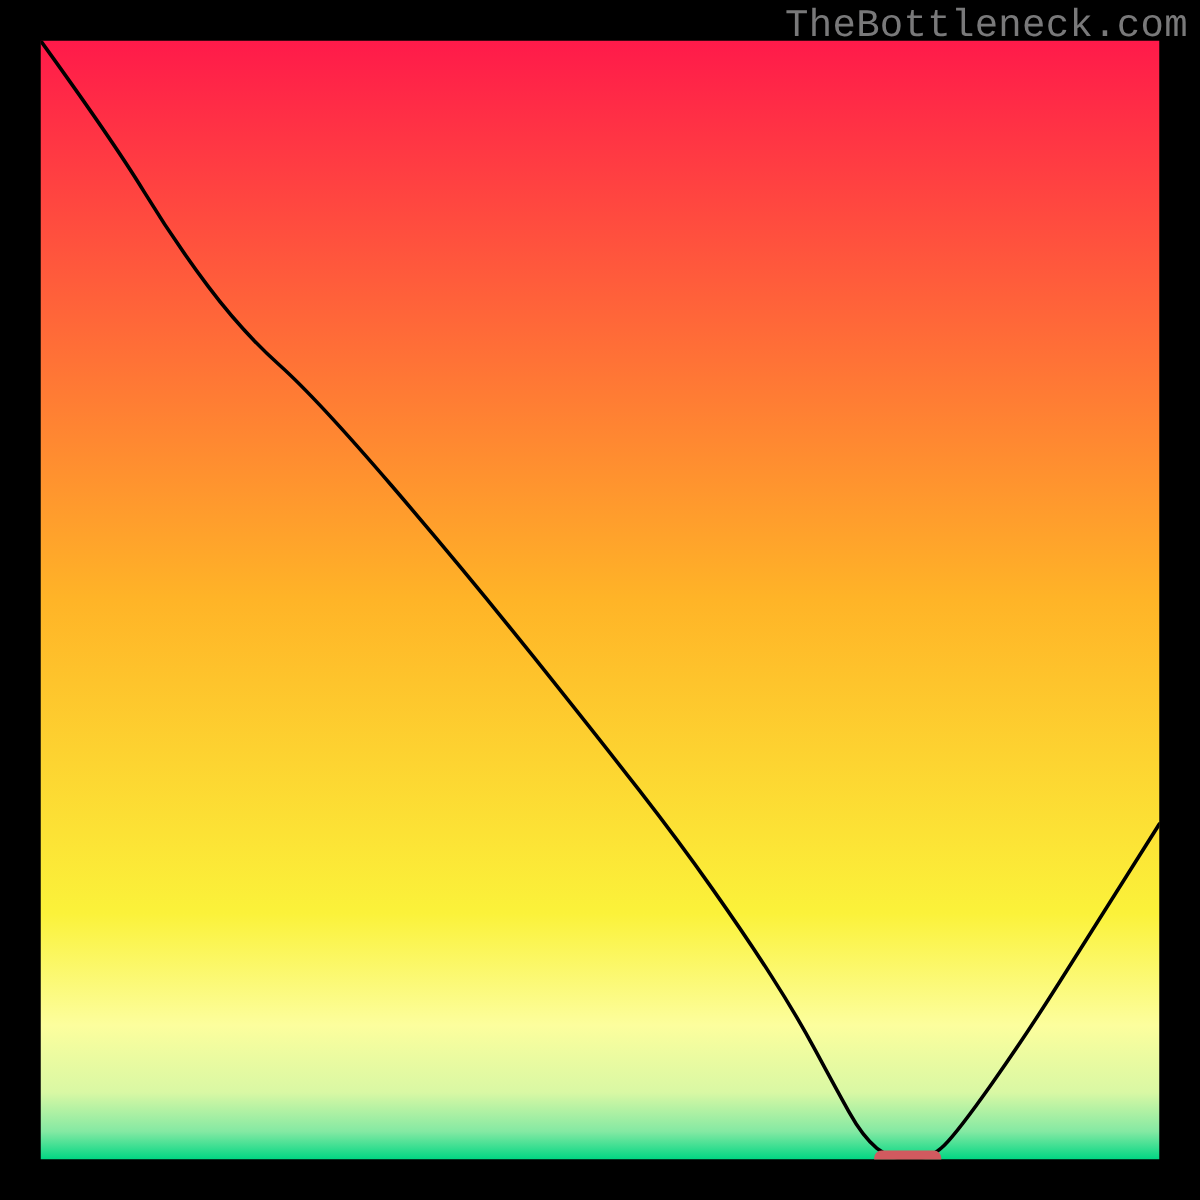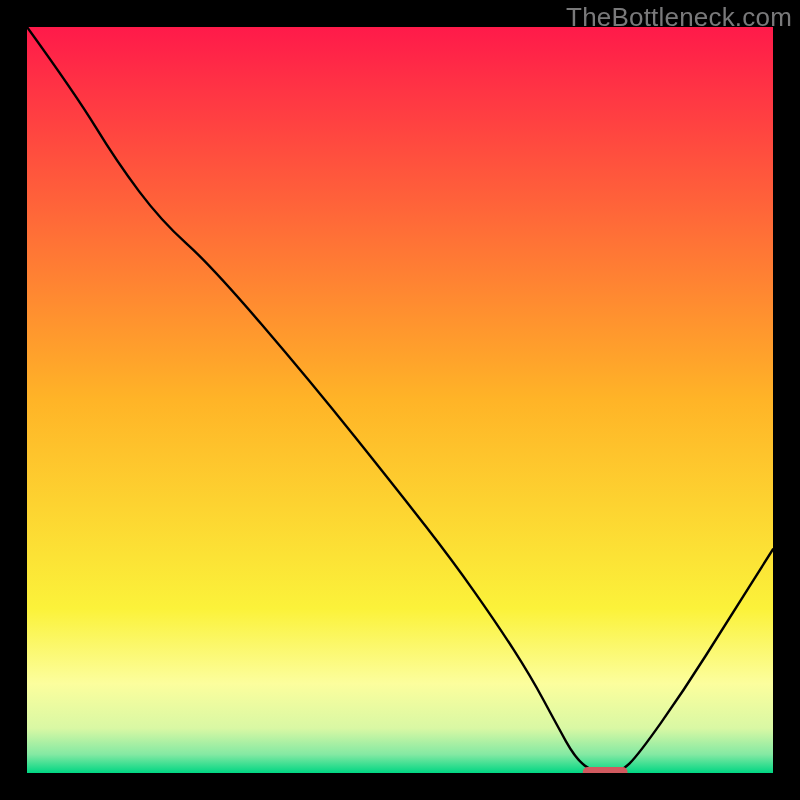--- a/index.html
+++ b/index.html
@@ -7,21 +7,21 @@
   .frame {
     position: relative;
     width: 800px;
     height: 800px;
     background: #000;
   }
   .watermark {
     position: absolute;
     top: 2px;
     right: 8px;
-    font-family: Liberation Sans, sans-serif;
+    font-family: Liberation Mono, monospace;
     font-size: 26px;
     font-weight: 500;
     color: #79797a;
     letter-spacing: 0.2px;
   }
   .plot {
     position: absolute;
     left: 27px;
     top: 27px;
     width: 746px;

